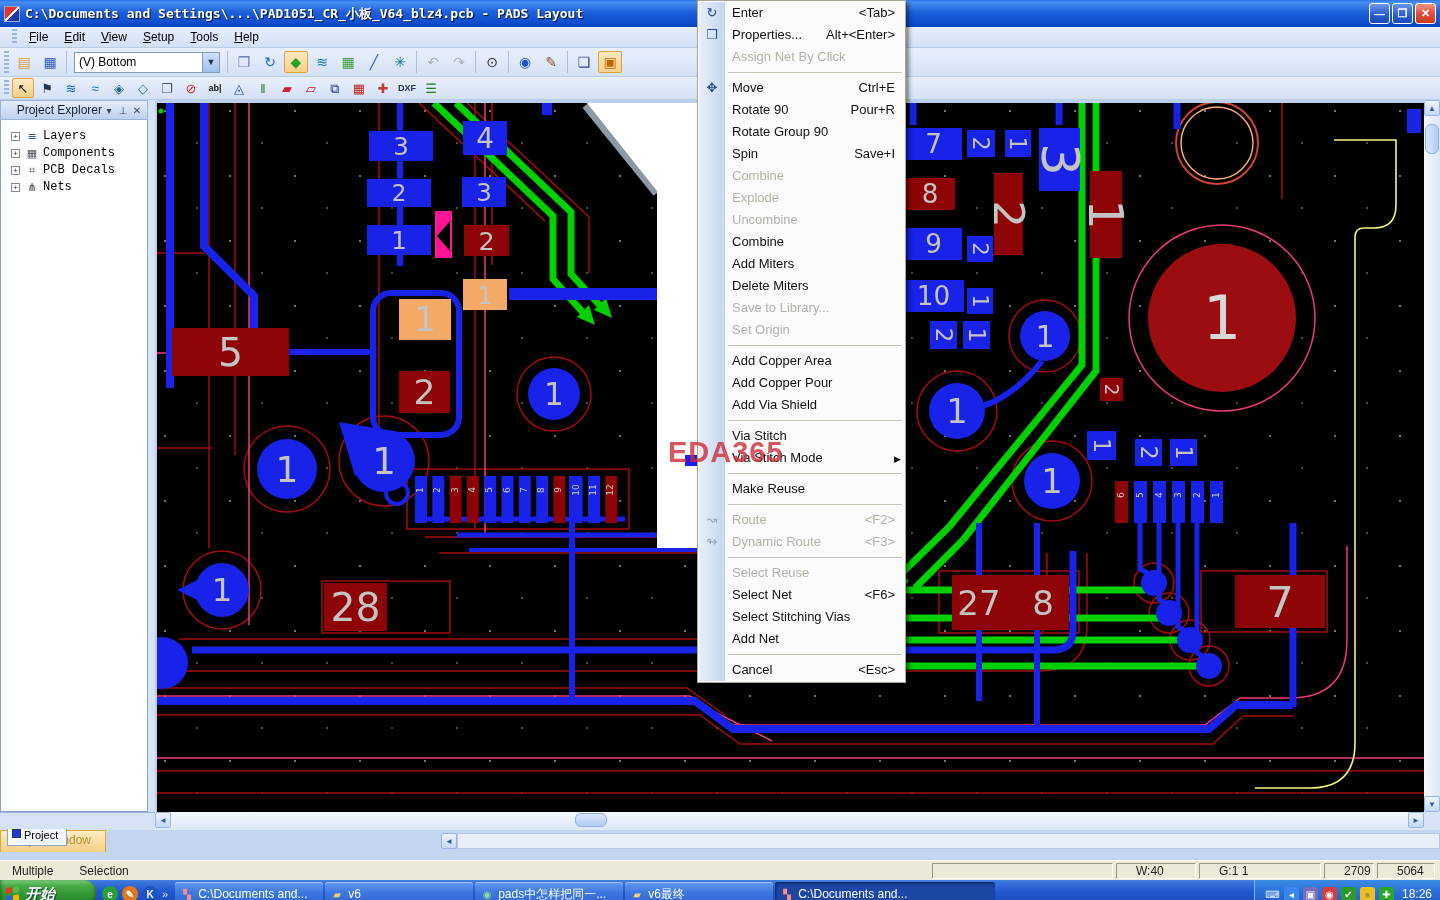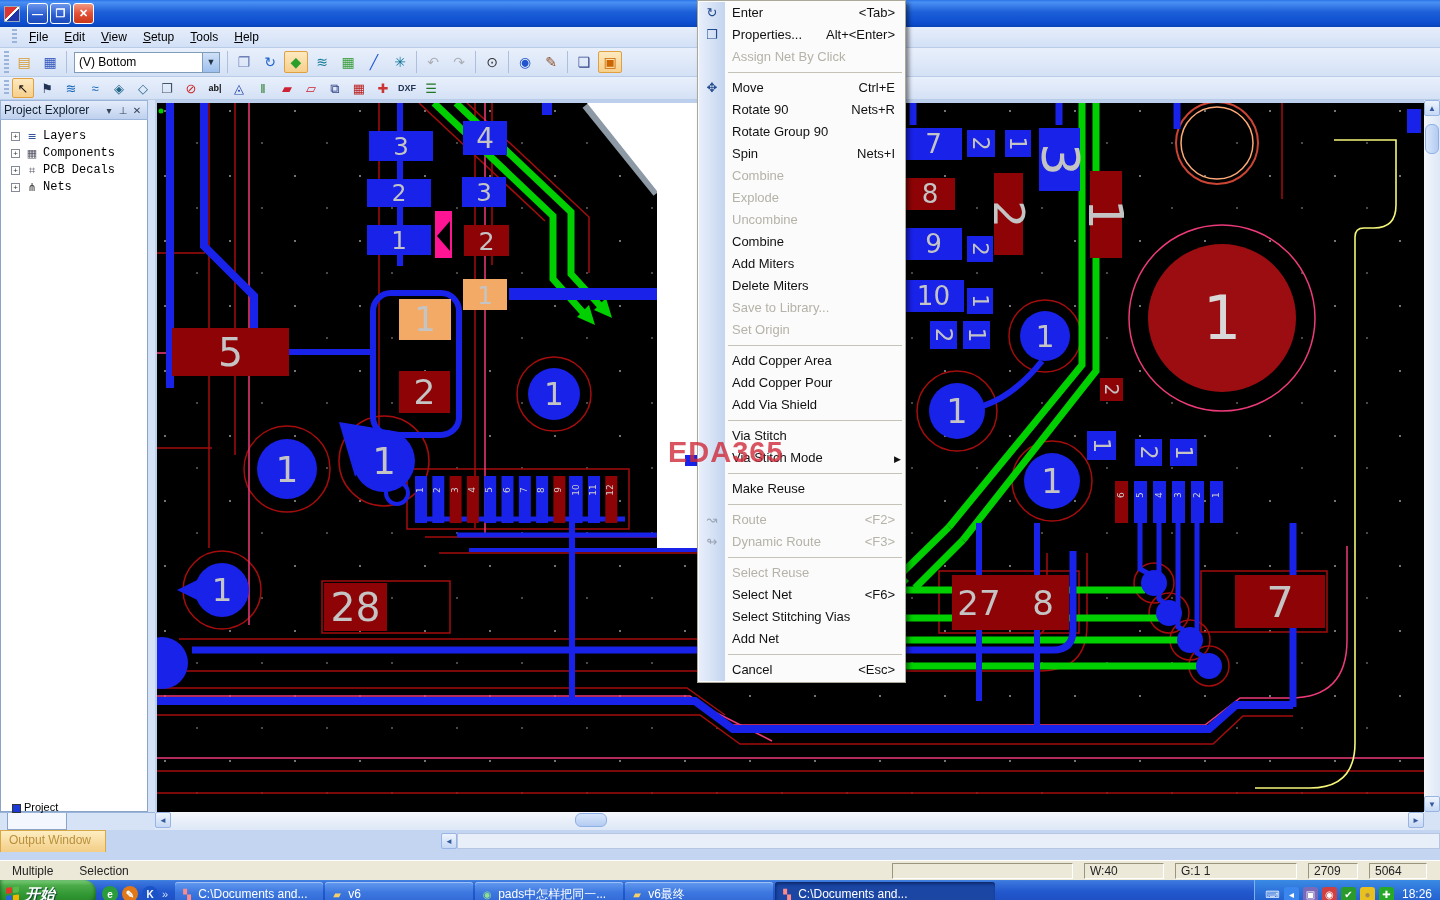--- a/index.html
+++ b/index.html
@@ -44,21 +44,21 @@
   .combo .cval { flex:1; padding-left:4px; }
   .combo .cbtn { width:17px; height:100%; background:linear-gradient(180deg,#cfe0f8,#9fc0ee);
     border-left:1px solid #7f9db9; display:flex; align-items:center; justify-content:center;
     font-size:9px; color:#234; }
 
   
   .main { position:relative; height:712px; display:flex; background:#d6e3f7; }
   .panel { width:148px; background:#d6e3f7; display:flex; flex-direction:column; }
   .panel-head { height:20px; display:flex; align-items:center; font-size:12px; padding:0 3px;
     background:linear-gradient(180deg,#e4ecfb,#bfd1ee); border:1px solid #9ab4da; color:#123; }
-  .panel-head .ph-title { flex:1; }
+  .panel-head .ph-title { flex:1;text-align:right; }
   .panel-head .phbtn { width:14px; text-align:center; font-size:10px; color:#345; }
   .panel-body { flex:1; background:#fff; border:1px solid #8aa3c8; border-top:none; overflow:hidden;
     font-family:"Liberation Mono", monospace; font-size:12px; padding-top:8px; }
   .tree-item { display:flex; align-items:center; height:16px; margin:0 0 1px 10px; white-space:nowrap; }
   .tree-item .expbox { width:9px; height:9px; border:1px solid #848b94; background:#fff; color:#333;
     font-size:8px; line-height:7px; text-align:center; margin-right:4px; font-family:"Liberation Sans",sans-serif; }
   .tree-item .ticon { width:16px; text-align:center; margin-right:3px; font-size:11px; font-family:"DejaVu Sans",sans-serif; }
   .splitter { width:7px; background:#d6e3f7; }
   .canvas-wrap { position:relative; width:1269px; height:712px; background:#000;
     border-top:3px solid #bcd0ee; border-left:2px solid #bcd0ee; }
@@ -67,42 +67,42 @@
   
   .vscroll { width:16px; height:712px; background:linear-gradient(90deg,#f4f7fc,#dde7f6);
     display:flex; flex-direction:column; }
   .sbtn { width:16px; height:16px; background:linear-gradient(180deg,#eef4fd,#c6d8f4);
     border:1px solid #98b4e4; border-radius:2px; color:#335a9e; font-size:8px;
     display:flex; align-items:center; justify-content:center; }
   .vthumb { width:14px; height:30px; margin:8px auto 0; border:1px solid #8fb0e6; border-radius:6px;
     background:linear-gradient(90deg,#d8e6fb,#b4ccf2); }
   .bottom-strip { height:18px; display:flex; background:#d6e3f7; }
   .proj-tab-zone { width:155px; position:relative; background:#d6e3f7; border-top:1px solid #9ab4da; }
-  .proj-tab { position:absolute; left:7px; top:0px; height:17px; padding:0 8px 16px 4px;
-    background:#f4f7fd; border:1px solid #8aa3c8; border-top:none; display:flex; align-items:flex-end;
+  .proj-tab { position:absolute; left:7px; top:16px; height:17px; padding:0 8px 16px 4px;
+    background:#f4f7fd; border:1px solid #8aa3c8; border-top:none; display:flex; align-items:flex-start;
     font-size:11px; gap:3px; }
   .proj-tab .pticon { width:9px; height:9px; background:#1a3bd8; border:1px solid #333; }
   .hscroll { width:1269px; display:flex; background:linear-gradient(180deg,#f4f7fc,#dde7f6); }
   .hthumb { width:32px; height:14px; margin:1px 0 0 404px; border:1px solid #8fb0e6; border-radius:6px;
     background:linear-gradient(180deg,#d8e6fb,#b4ccf2); }
   .corner { width:16px; background:#d6e3f7; }
 
   
   .outputrow { height:30px; background:#c3d5f1; display:flex; align-items:flex-start; }
   .output-tab { height:22px; padding:2px 14px 0 8px; font-size:12px;
     background:linear-gradient(180deg,#fdeec2,#f3cd85); color:#b9903c;
     border:1px solid #d8a848; border-bottom:none; }
   .out-scroll { margin-left:335px; display:flex; flex:1; height:16px; margin-top:3px; }
   .out-track { flex:1; background:#e9eff9; border:1px solid #b6c6e2; }
   .statusbar { height:20px; background:#ece9d8; border-top:1px solid #fff; display:flex;
     align-items:center; font-size:12px; color:#222; padding:0 2px; }
   .statusbar .sleft { display:flex; gap:26px; padding-left:10px; }
   .statusbar .sspace { flex:1; }
   .scell { height:16px; border:1px solid; border-color:#9a967e #fff #fff #9a967e; background:#ece9d8;
-    margin-right:11px; display:flex; align-items:center; padding:0 5px; }
+    margin-right:3px; display:flex; align-items:center; padding:0 19px; }
 
   
   .taskbar { height:28px; display:flex; align-items:stretch;
     background:linear-gradient(180deg,#4584e0 0%,#3a76dd 6%,#2258ce 42%,#1c4cbd 88%,#15389d 100%); }
   .startbtn { width:96px; display:flex; align-items:center; gap:5px; padding-left:6px; color:#fff;
     font-weight:bold; font-style:italic; font-size:15px; border-radius:0 12px 12px 0;
     background:linear-gradient(180deg,#7ed07e 0%,#4aaa48 20%,#2f9631 55%,#1f7a22 100%);
     box-shadow:inset 0 -2px 4px #145016; text-shadow:1px 1px 1px #143; }
   .winflag { width:14px; height:14px; display:grid; grid-template-columns:6px 6px; grid-gap:1px;
     transform:skewY(-6deg); }
@@ -141,20 +141,21 @@
   .watermark { position:absolute; left:668px; top:436px; z-index:60; font-size:29px; font-weight:bold;
     color:rgba(206,42,58,.8); letter-spacing:1px; pointer-events:none; }
 </style>
 </head>
 <body>
 
 <div id="screen">
 
   <div class="titlebar">
     <div class="appicon"></div>
+    <div class="title">C:\Documents and Settings\...\PAD1051_CR_小板_V64_blz4.pcb - PADS Layout</div>
     <div class="winbtn">—</div>
     <div class="winbtn">❐</div>
     <div class="winbtn close">✕</div>
   </div>
 
   <div class="menubar">
     <div class="grip"></div>
     <span id="menubar-items"><span class="mitem"><u>F</u>ile</span><span class="mitem"><u>E</u>dit</span><span class="mitem"><u>V</u>iew</span><span class="mitem"><u>S</u>etup</span><span class="mitem"><u>T</u>ools</span><span class="mitem"><u>H</u>elp</span></span>
   </div>
 
@@ -657,23 +658,23 @@
     </div>
   </div>
 
   <div class="ctxmenu" id="ctxmenu">
     <div class="iconstrip"></div>
   <div class="cmi"><span class="cicon">↻</span><span>Enter</span><span class="sc">&lt;Tab&gt;</span></div>
       <div class="cmi"><span class="cicon">❐</span><span>Properties...</span><span class="sc">Alt+&lt;Enter&gt;</span></div>
       <div class="cmi disabled"><span>Assign Net By Click</span></div>
       <div class="csep"></div>
       <div class="cmi"><span class="cicon">✥</span><span>Move</span><span class="sc">Ctrl+E</span></div>
-      <div class="cmi"><span>Rotate 90</span><span class="sc">Nets+R</span></div>
+      <div class="cmi"><span>Rotate 90</span><span class="sc">Pour+R</span></div>
       <div class="cmi"><span>Rotate Group 90</span></div>
-      <div class="cmi"><span>Spin</span><span class="sc">Nets+I</span></div>
+      <div class="cmi"><span>Spin</span><span class="sc">Save+I</span></div>
       <div class="cmi disabled"><span>Combine</span></div>
       <div class="cmi disabled"><span>Explode</span></div>
       <div class="cmi disabled"><span>Uncombine</span></div>
       <div class="cmi"><span>Combine</span></div>
       <div class="cmi"><span>Add Miters</span></div>
       <div class="cmi"><span>Delete Miters</span></div>
       <div class="cmi disabled"><span>Save to Library...</span></div>
       <div class="cmi disabled"><span>Set Origin</span></div>
       <div class="csep"></div>
       <div class="cmi"><span>Add Copper Area</span></div>

